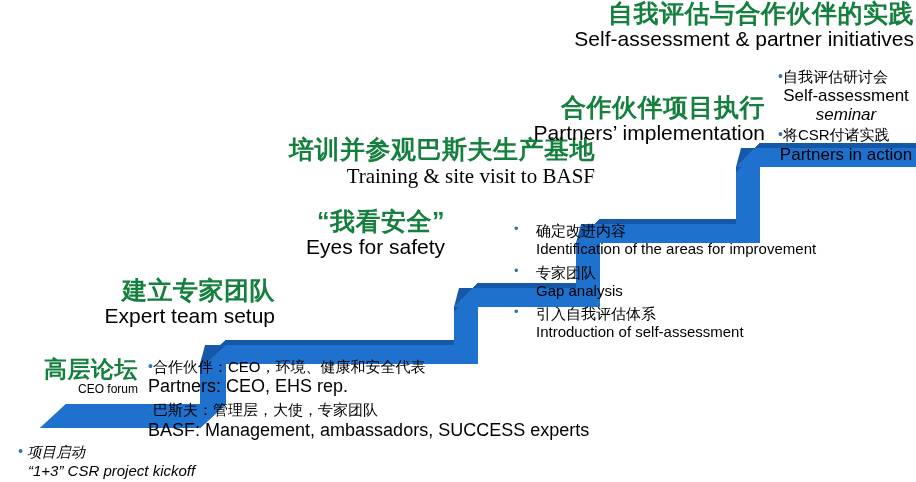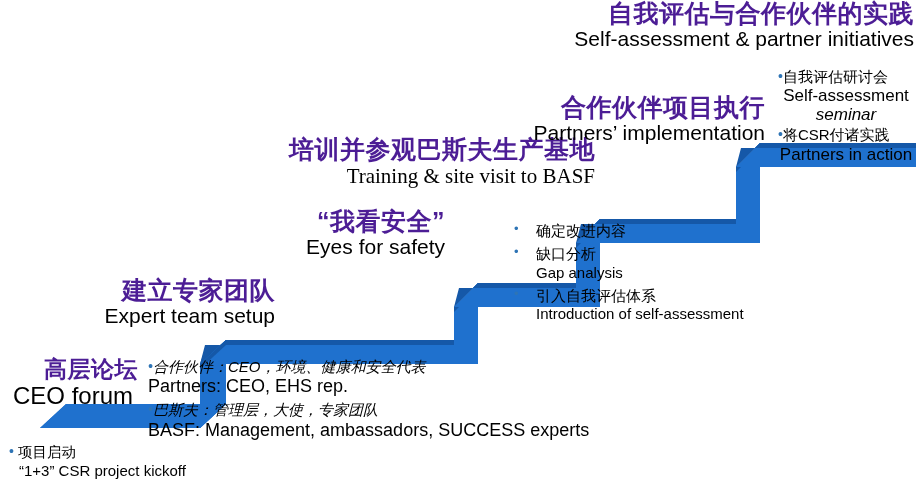--- a/index.html
+++ b/index.html
@@ -30,33 +30,33 @@
     position: absolute;
     text-align: right;
     line-height: 1.06;
     white-space: nowrap;
   }
   .step-label .cn {
     display: block;
     font-size: 25px;
     font-weight: bold;
     letter-spacing: 0.5px;
-    color: #4c1d95;
+    color: #15803d;
   }
   .step-label .en {
     display: block;
     font-size: 21px;
     font-weight: normal;
     color: #000000;
     margin-top: 1px;
   }
 
   
   .step-label.compact .cn { font-size: 23px; font-family: Liberation Serif, serif; }
-  .step-label.compact .en { font-size: 24px; text-align: center; }
+  .step-label.compact .en { font-size: 12px; }
 
   
   .bullets {
     position: absolute;
   }
   .bullet-item {
     display: block;
     margin-bottom: 1px;
   }
   .b-cn {
@@ -74,26 +74,26 @@
     white-space: nowrap;
   }
   .dot {
     color: #2E74B5;
     font-size: 14px;
     vertical-align: 1px;
   }
 
   
   #bullets-ceo { left: 148px; top: 358px; }
-  #bullets-ceo .b-cn { font-size: 15px; font-style: italic; }
+  #bullets-ceo .b-cn { font-size: 15px; }
   #bullets-ceo .b-en { font-size: 18px; }
   #bullets-ceo .bullet-item { margin-bottom: 3px; }
 
   
-  #bullets-kickoff { left: 9px; top: 443px; }
+  #bullets-kickoff { left: 18px; top: 443px; font-style: italic; }
   #bullets-kickoff .b-cn { font-size: 14.5px; }
   #bullets-kickoff .b-en { font-size: 15px; padding-left: 10px; }
 
   
   #bullets-middle { left: 508px; top: 222px; }
   #bullets-middle .bullet-item { margin-bottom: 5px; }
   #bullets-middle .b-cn {
     font-size: 15px;
     padding-left: 28px;
     position: relative;
@@ -254,23 +254,24 @@
   <div class="bullets" id="bullets-kickoff">
     <div class="bullet-item">
       <span class="b-cn"><span class="dot">•</span>&nbsp;<span>项目启动</span></span>
       <span class="b-en">“1+3” CSR project kickoff</span>
     </div>
   </div>
 
   <div class="bullets" id="bullets-middle">
     <div class="bullet-item">
       <span class="b-cn"><span class="dot">•</span><span>确定改进内容</span></span>
-    </div>
-    <div class="bullet-item">
-      <span class="b-cn"><span class="dot">•</span><span>缺口分析</span></span>
+      <span class="b-en">Identification of the areas for improvement</span>
+    </div>
+    <div class="bullet-item">
+      <span class="b-cn"><span class="dot">•</span><span>专家团队</span></span>
       <span class="b-en">Gap analysis</span>
     </div>
     <div class="bullet-item">
       <span class="b-cn"><span class="dot">•</span><span>引入自我评估体系</span></span>
       <span class="b-en">Introduction of self-assessment</span>
     </div>
   </div>
 
   <div class="bullets" id="bullets-right">
     <div class="bullet-item">

